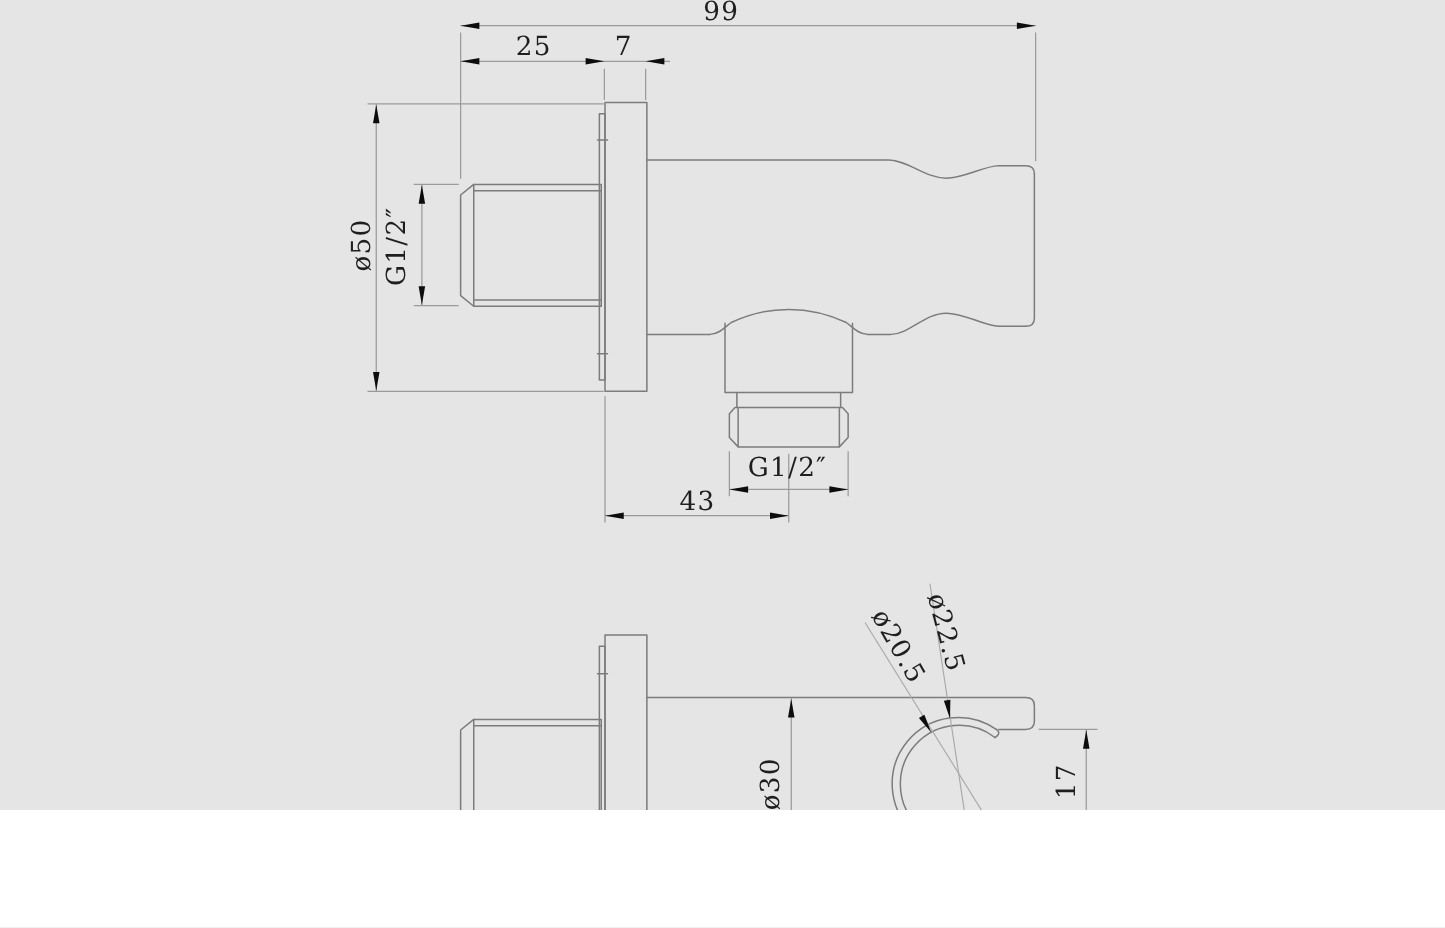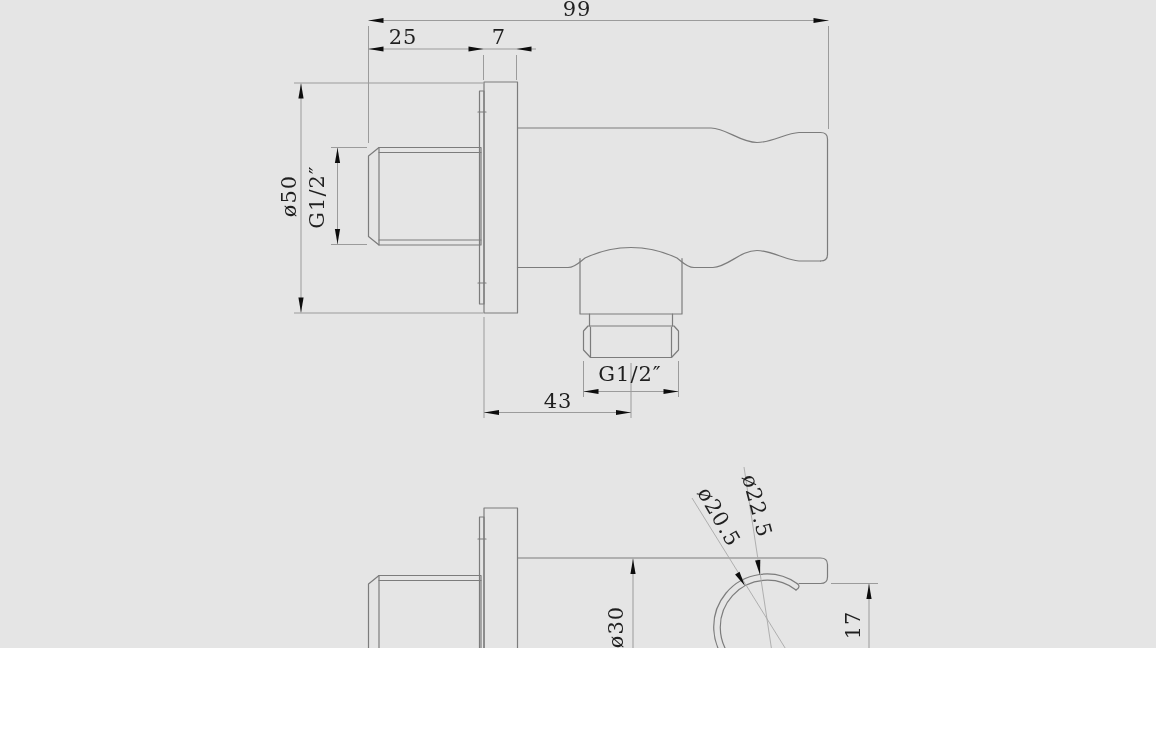--- a/index.html
+++ b/index.html
@@ -115,21 +115,21 @@
       <polygon class="arrow" points="760,575 755.1,560.6 760.3,559.8"></polygon>
       <polygon class="arrow" points="777,680 776.7,695.2 781.9,694.4"></polygon>
 
       <path class="leader" d="M 692,498 L 800,672"></path>
       <polygon class="arrow" points="745,586 735.1,574.4 739.5,571.8"></polygon>
       <polygon class="arrow" points="793,667 798.5,681.2 802.9,678.6"></polygon>
     </g>
   </svg>
 
   <span class="dim-label" style="left:577px;top:9px;">99</span>
-  <span class="dim-label" style="left:403px;top:37px;">25</span>
+  <span class="dim-label" style="left:427px;top:37px;">25</span>
   <span class="dim-label" style="left:499px;top:37px;">7</span>
   <span class="dim-label rot-ccw" style="left:289px;top:196px;">ø50</span>
   <span class="dim-label rot-ccw" style="left:317px;top:197px;">G1/2″</span>
   <span class="dim-label" style="left:630px;top:374px;">G1/2″</span>
   <span class="dim-label" style="left:558px;top:401px;">43</span>
 
   <span class="dim-label rot-ccw" style="left:616px;top:627px;">ø30</span>
   <span class="dim-label rot-75" style="left:757px;top:506px;">ø22.5</span>
   <span class="dim-label rot-60" style="left:719px;top:517px;">ø20.5</span>
   <span class="dim-label rot-ccw" style="left:853px;top:625px;">17</span>

